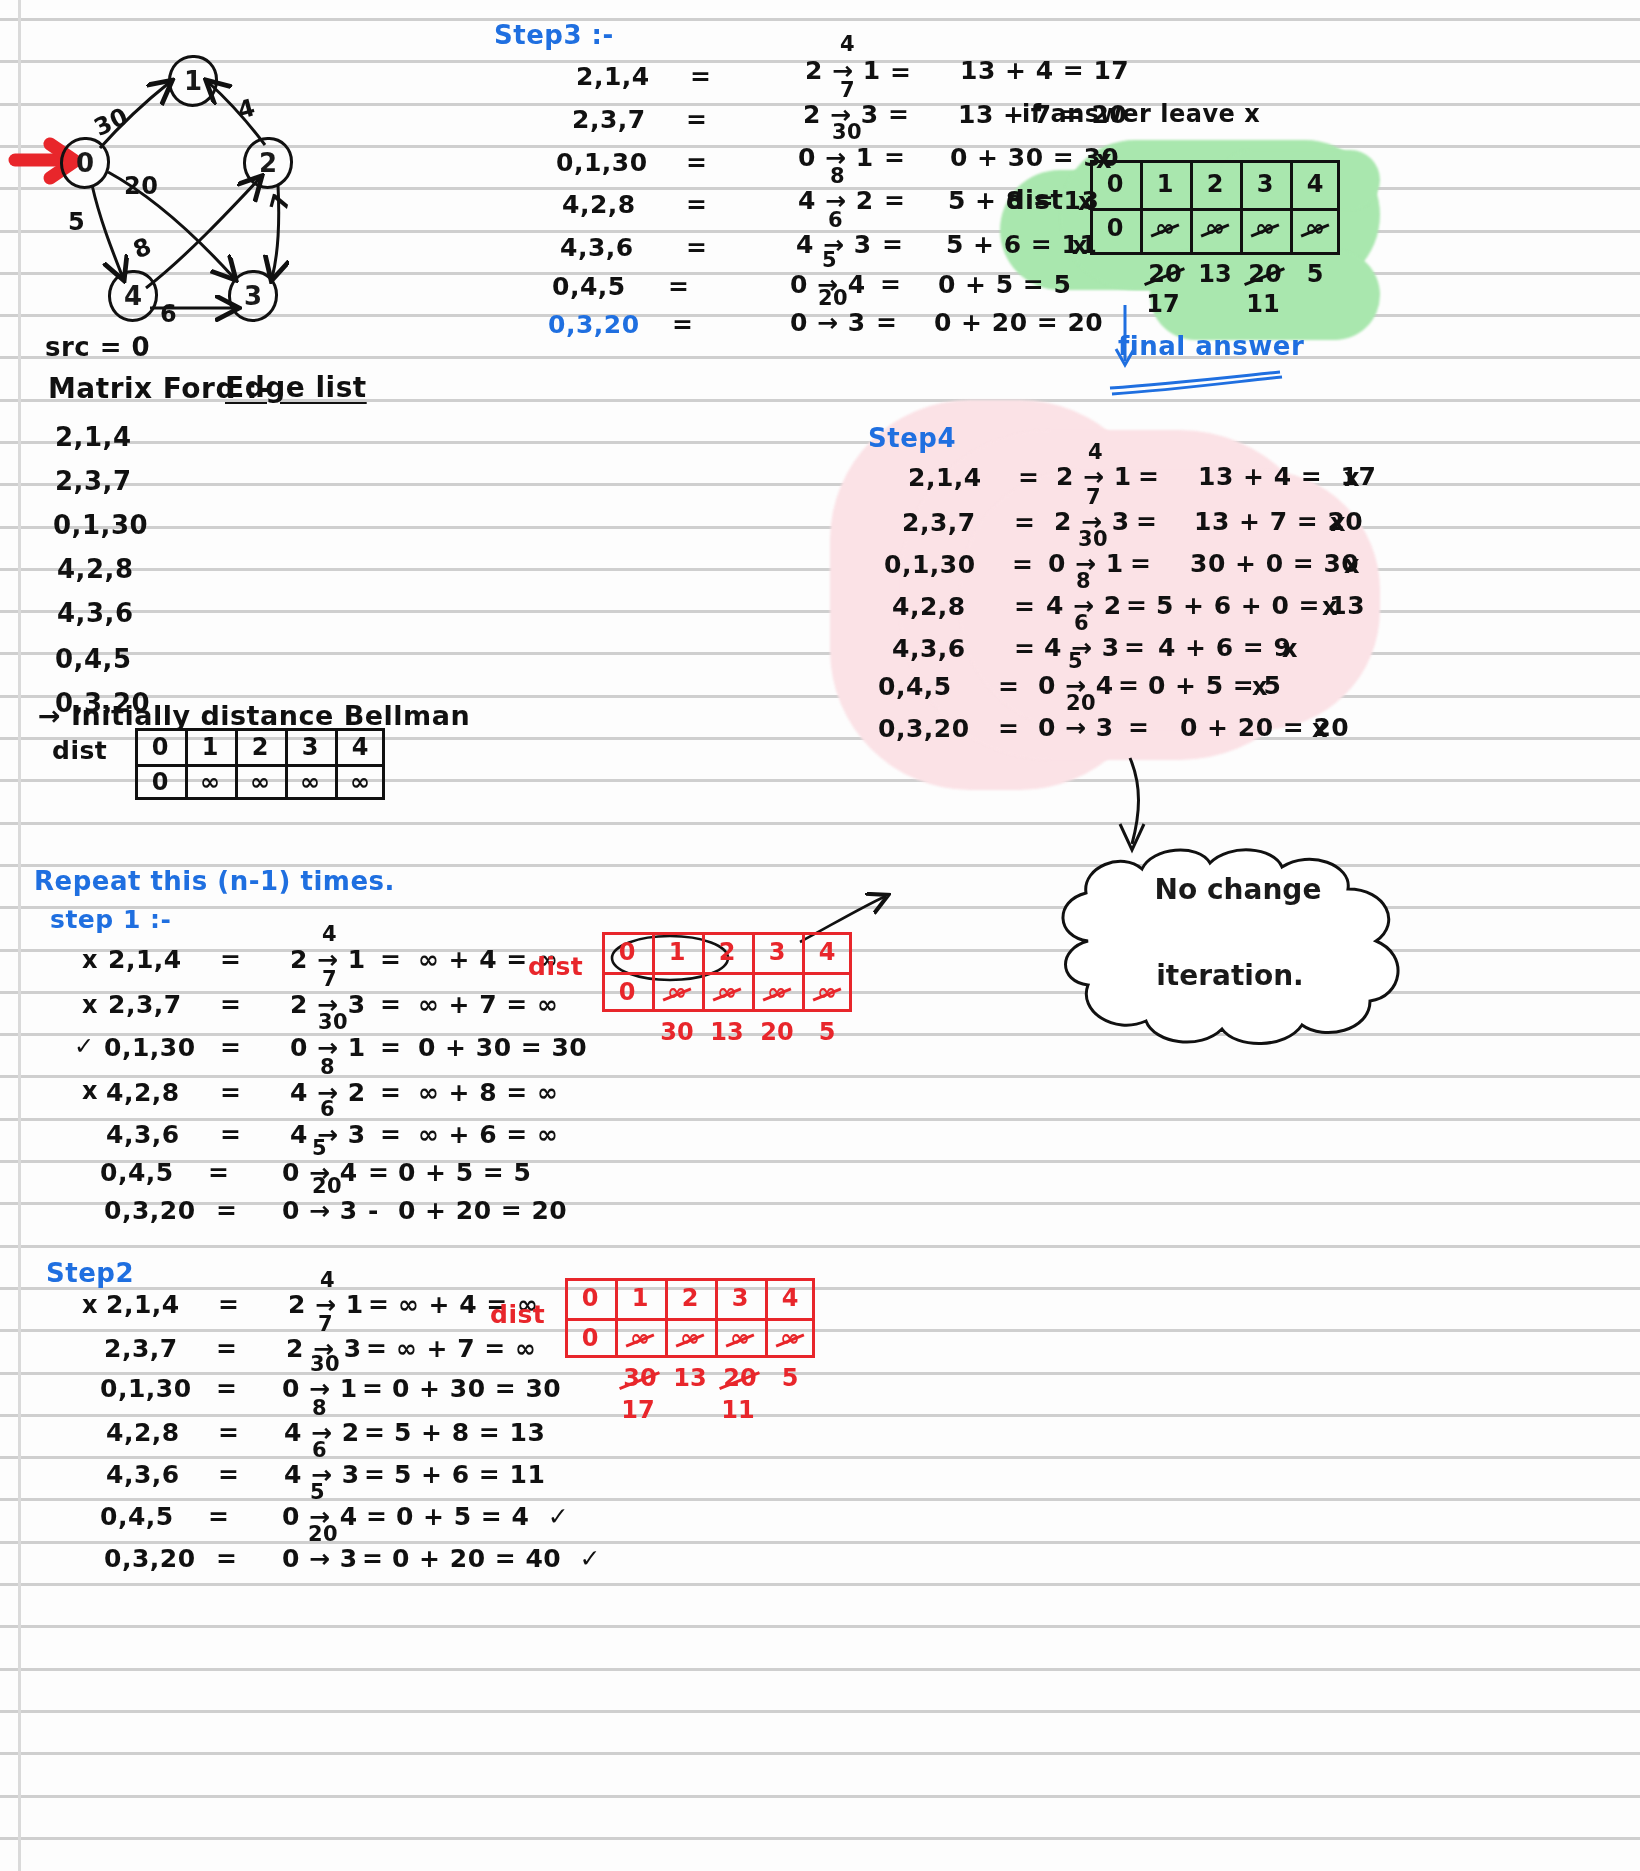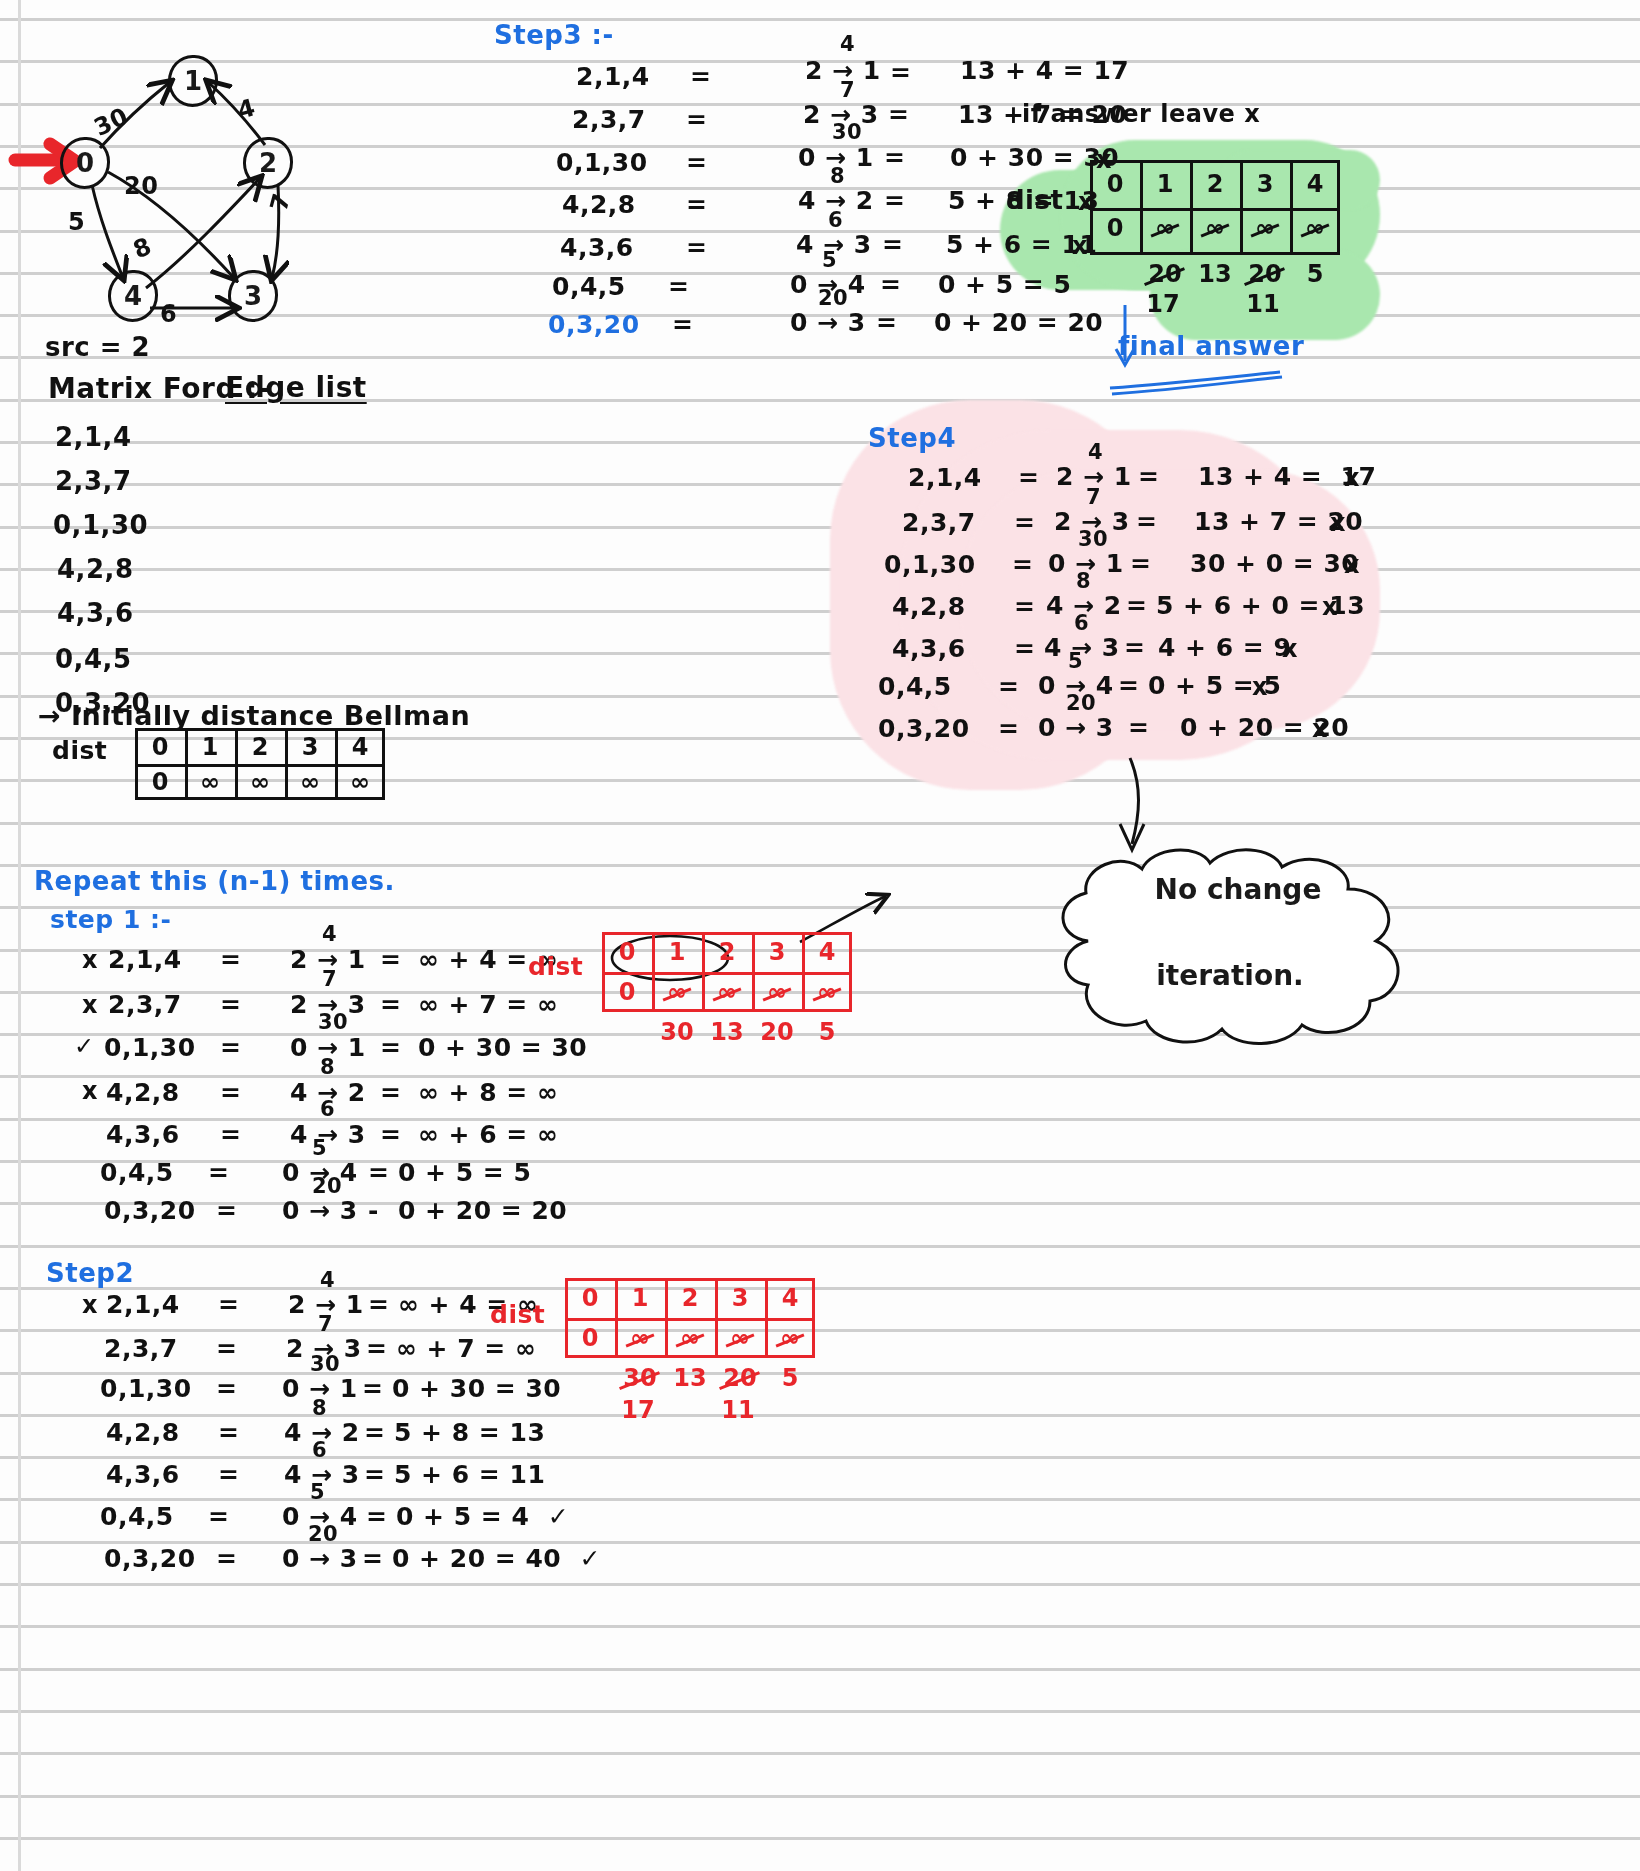--- a/index.html
+++ b/index.html
@@ -166,21 +166,21 @@
     </div>
 
   <div class="hw" style="left:94px;top:108px;font-size:24px;transform:rotate(-25deg);">30</div>
   <div class="hw" style="left:238px;top:95px;font-size:24px;transform:rotate(-15deg);">4</div>
   <div class="hw" style="left:124px;top:172px;font-size:24px;">20</div>
   <div class="hw" style="left:272px;top:188px;font-size:24px;transform:rotate(-75deg);">7</div>
   <div class="hw" style="left:68px;top:208px;font-size:24px;">5</div>
   <div class="hw" style="left:134px;top:234px;font-size:24px;transform:rotate(-22deg);">8</div>
   <div class="hw" style="left:160px;top:300px;font-size:24px;">6</div>
 
-  <div class="hw" style="left:45px;top:332px;font-size:26px;">src = 2</div>
+  <div class="hw" style="left:45px;top:332px;font-size:26px;">src = 0</div>
   <div class="hw" style="left:48px;top:372px;font-size:28px;">Matrix Ford :-</div>
   <div class="hw u" style="left:225px;top:371px;font-size:28px;">Edge list</div>
 
   <div class="hw" style="left:55px;top:422px;font-size:26px;">2,1,4</div>
   <div class="hw" style="left:55px;top:466px;font-size:26px;">2,3,7</div>
   <div class="hw" style="left:53px;top:510px;font-size:26px;">0,1,30</div>
   <div class="hw" style="left:57px;top:554px;font-size:26px;">4,2,8</div>
   <div class="hw" style="left:57px;top:598px;font-size:26px;">4,3,6</div>
   <div class="hw" style="left:55px;top:644px;font-size:26px;">0,4,5</div>
   <div class="hw" style="left:55px;top:688px;font-size:26px;">0,3,20</div>

